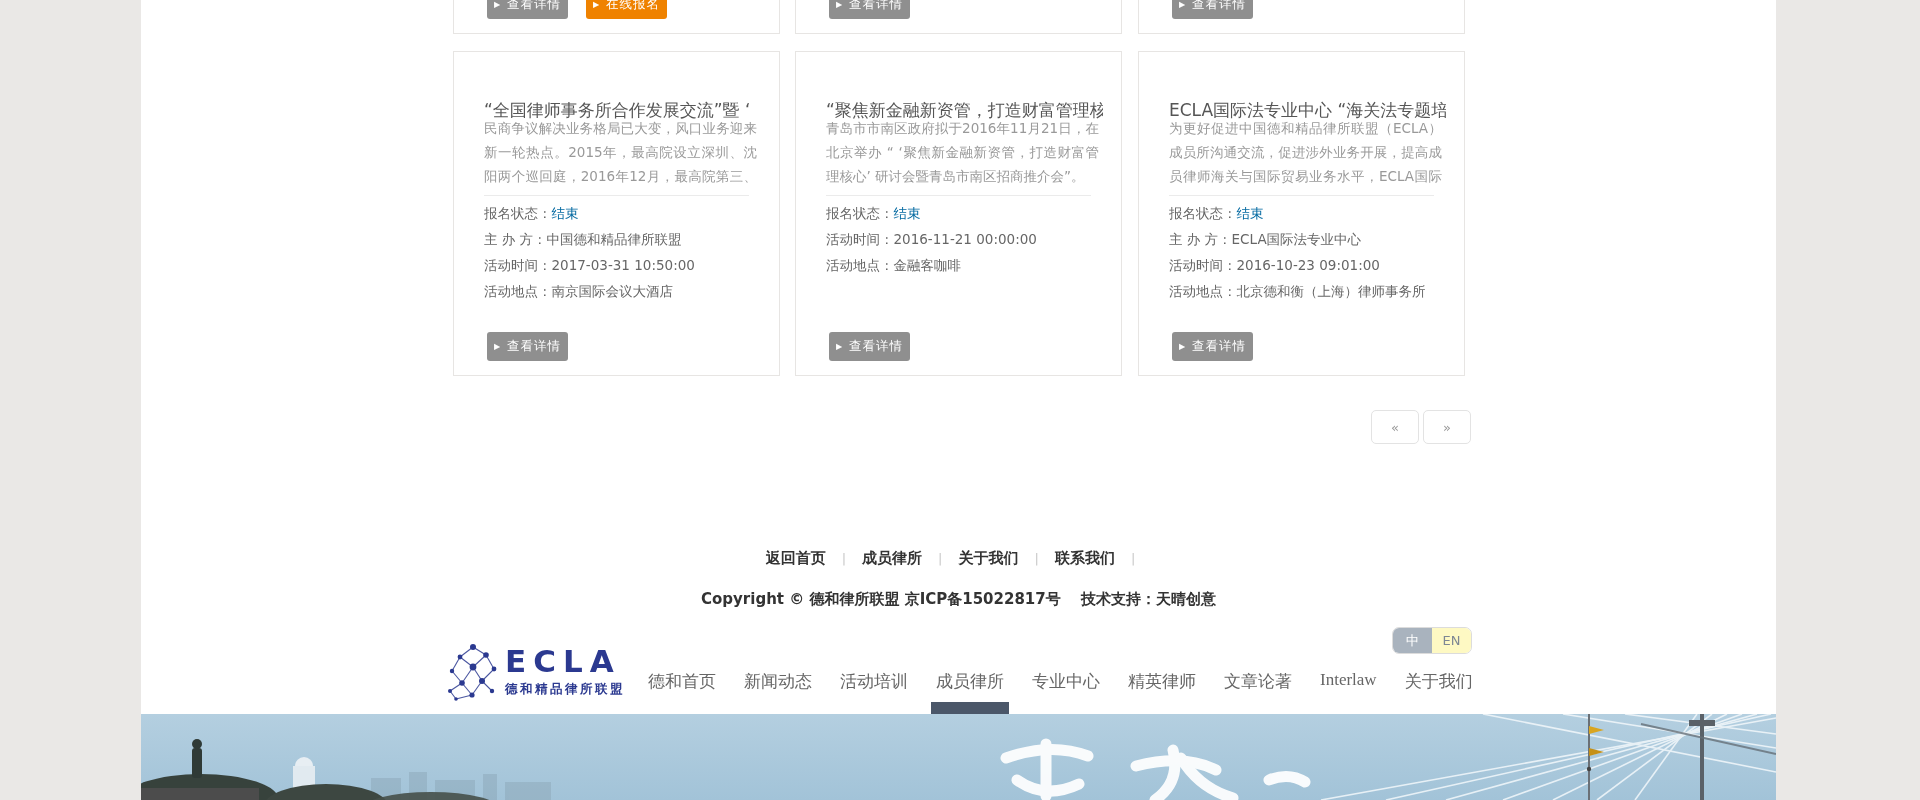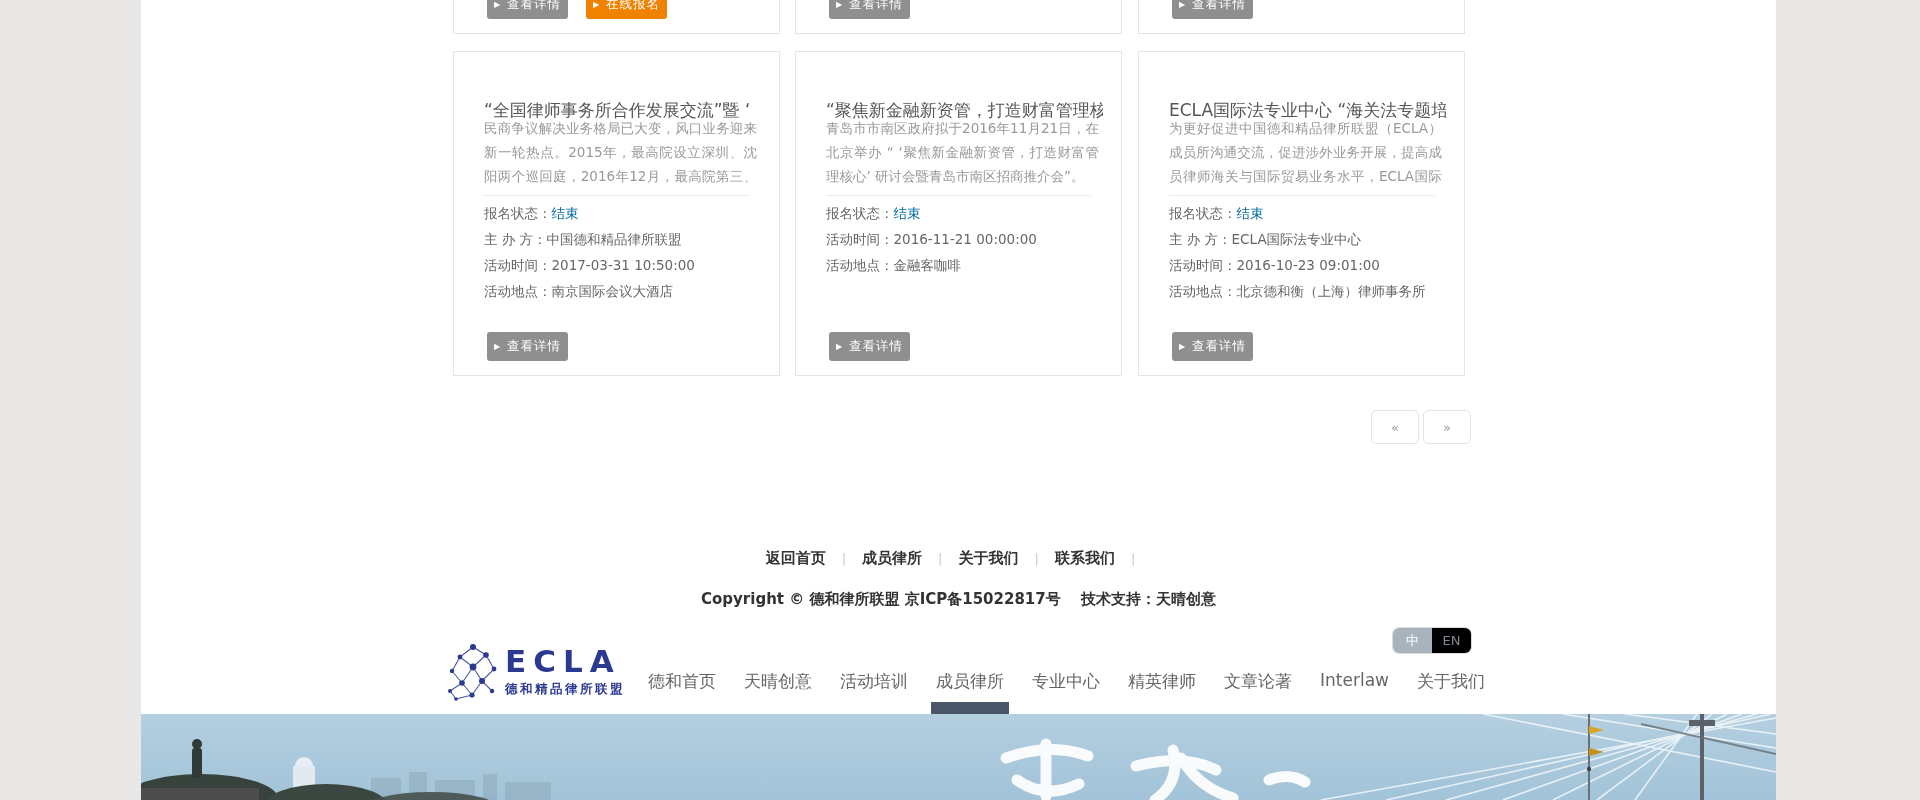--- a/index.html
+++ b/index.html
@@ -72,34 +72,34 @@
   .logo-text { }
   .logo-word {
     font-size:31px; font-weight:800; letter-spacing:7px; color:#2b3990; line-height:1;
   }
   .logo-sub {
     font-size:12.5px; font-weight:700; letter-spacing:2.5px; color:#2b3990; margin-top:4px;
   }
   .nav-row { position:absolute; left:507px; top:668px; display:flex; gap:28px; }
   .nav-item {
     position:relative; font-size:17px; color:#666; cursor:pointer;
-    padding:2px 0; white-space:nowrap;
+    padding:2px 0; white-space:nowrap;font-family:Liberation Serif, serif;
   }
   .nav-item.active::after {
     content:""; position:absolute; left:50%; transform:translateX(-50%);
     top:34px; width:78px; height:12px; background:#4b5769;
   }
   .lang-switch {
     position:absolute; left:1251px; top:627px; width:80px; height:27px;
     border:1px solid #dcdcdc; border-radius:7px; overflow:hidden;
     display:flex; background:#fff;
   }
   .lang-half { flex:1; display:flex; align-items:center; justify-content:center; font-size:13px; cursor:pointer; }
   .lang-zh { background:#a9b3be; color:#fff; }
-  .lang-en { background:#000000; color:#7e8794; }
+  .lang-en { background:#fef9c3; color:#7e8794; }
   
   .hero { position:absolute; left:0; top:714px; width:1635px; height:86px; overflow:hidden; }
   .hero svg { display:block; }
 </style>
 </head>
 <body>
 
 <div class="panel">
 
   <div class="card toprow c0">
@@ -242,21 +242,21 @@
       </g>
     </svg>
     <div class="logo-text">
       <div class="logo-word">ECLA</div>
       <div class="logo-sub">德和精品律所联盟</div>
     </div>
   </div>
 
   <div class="nav-row">
     <div class="nav-item">德和首页</div>
-    <div class="nav-item">天晴创意</div>
+    <div class="nav-item">新闻动态</div>
     <div class="nav-item">活动培训</div>
     <div class="nav-item active">成员律所</div>
     <div class="nav-item">专业中心</div>
     <div class="nav-item">精英律师</div>
     <div class="nav-item">文章论著</div>
     <div class="nav-item">Interlaw</div>
     <div class="nav-item">关于我们</div>
   </div>
 
   <div class="lang-switch">

